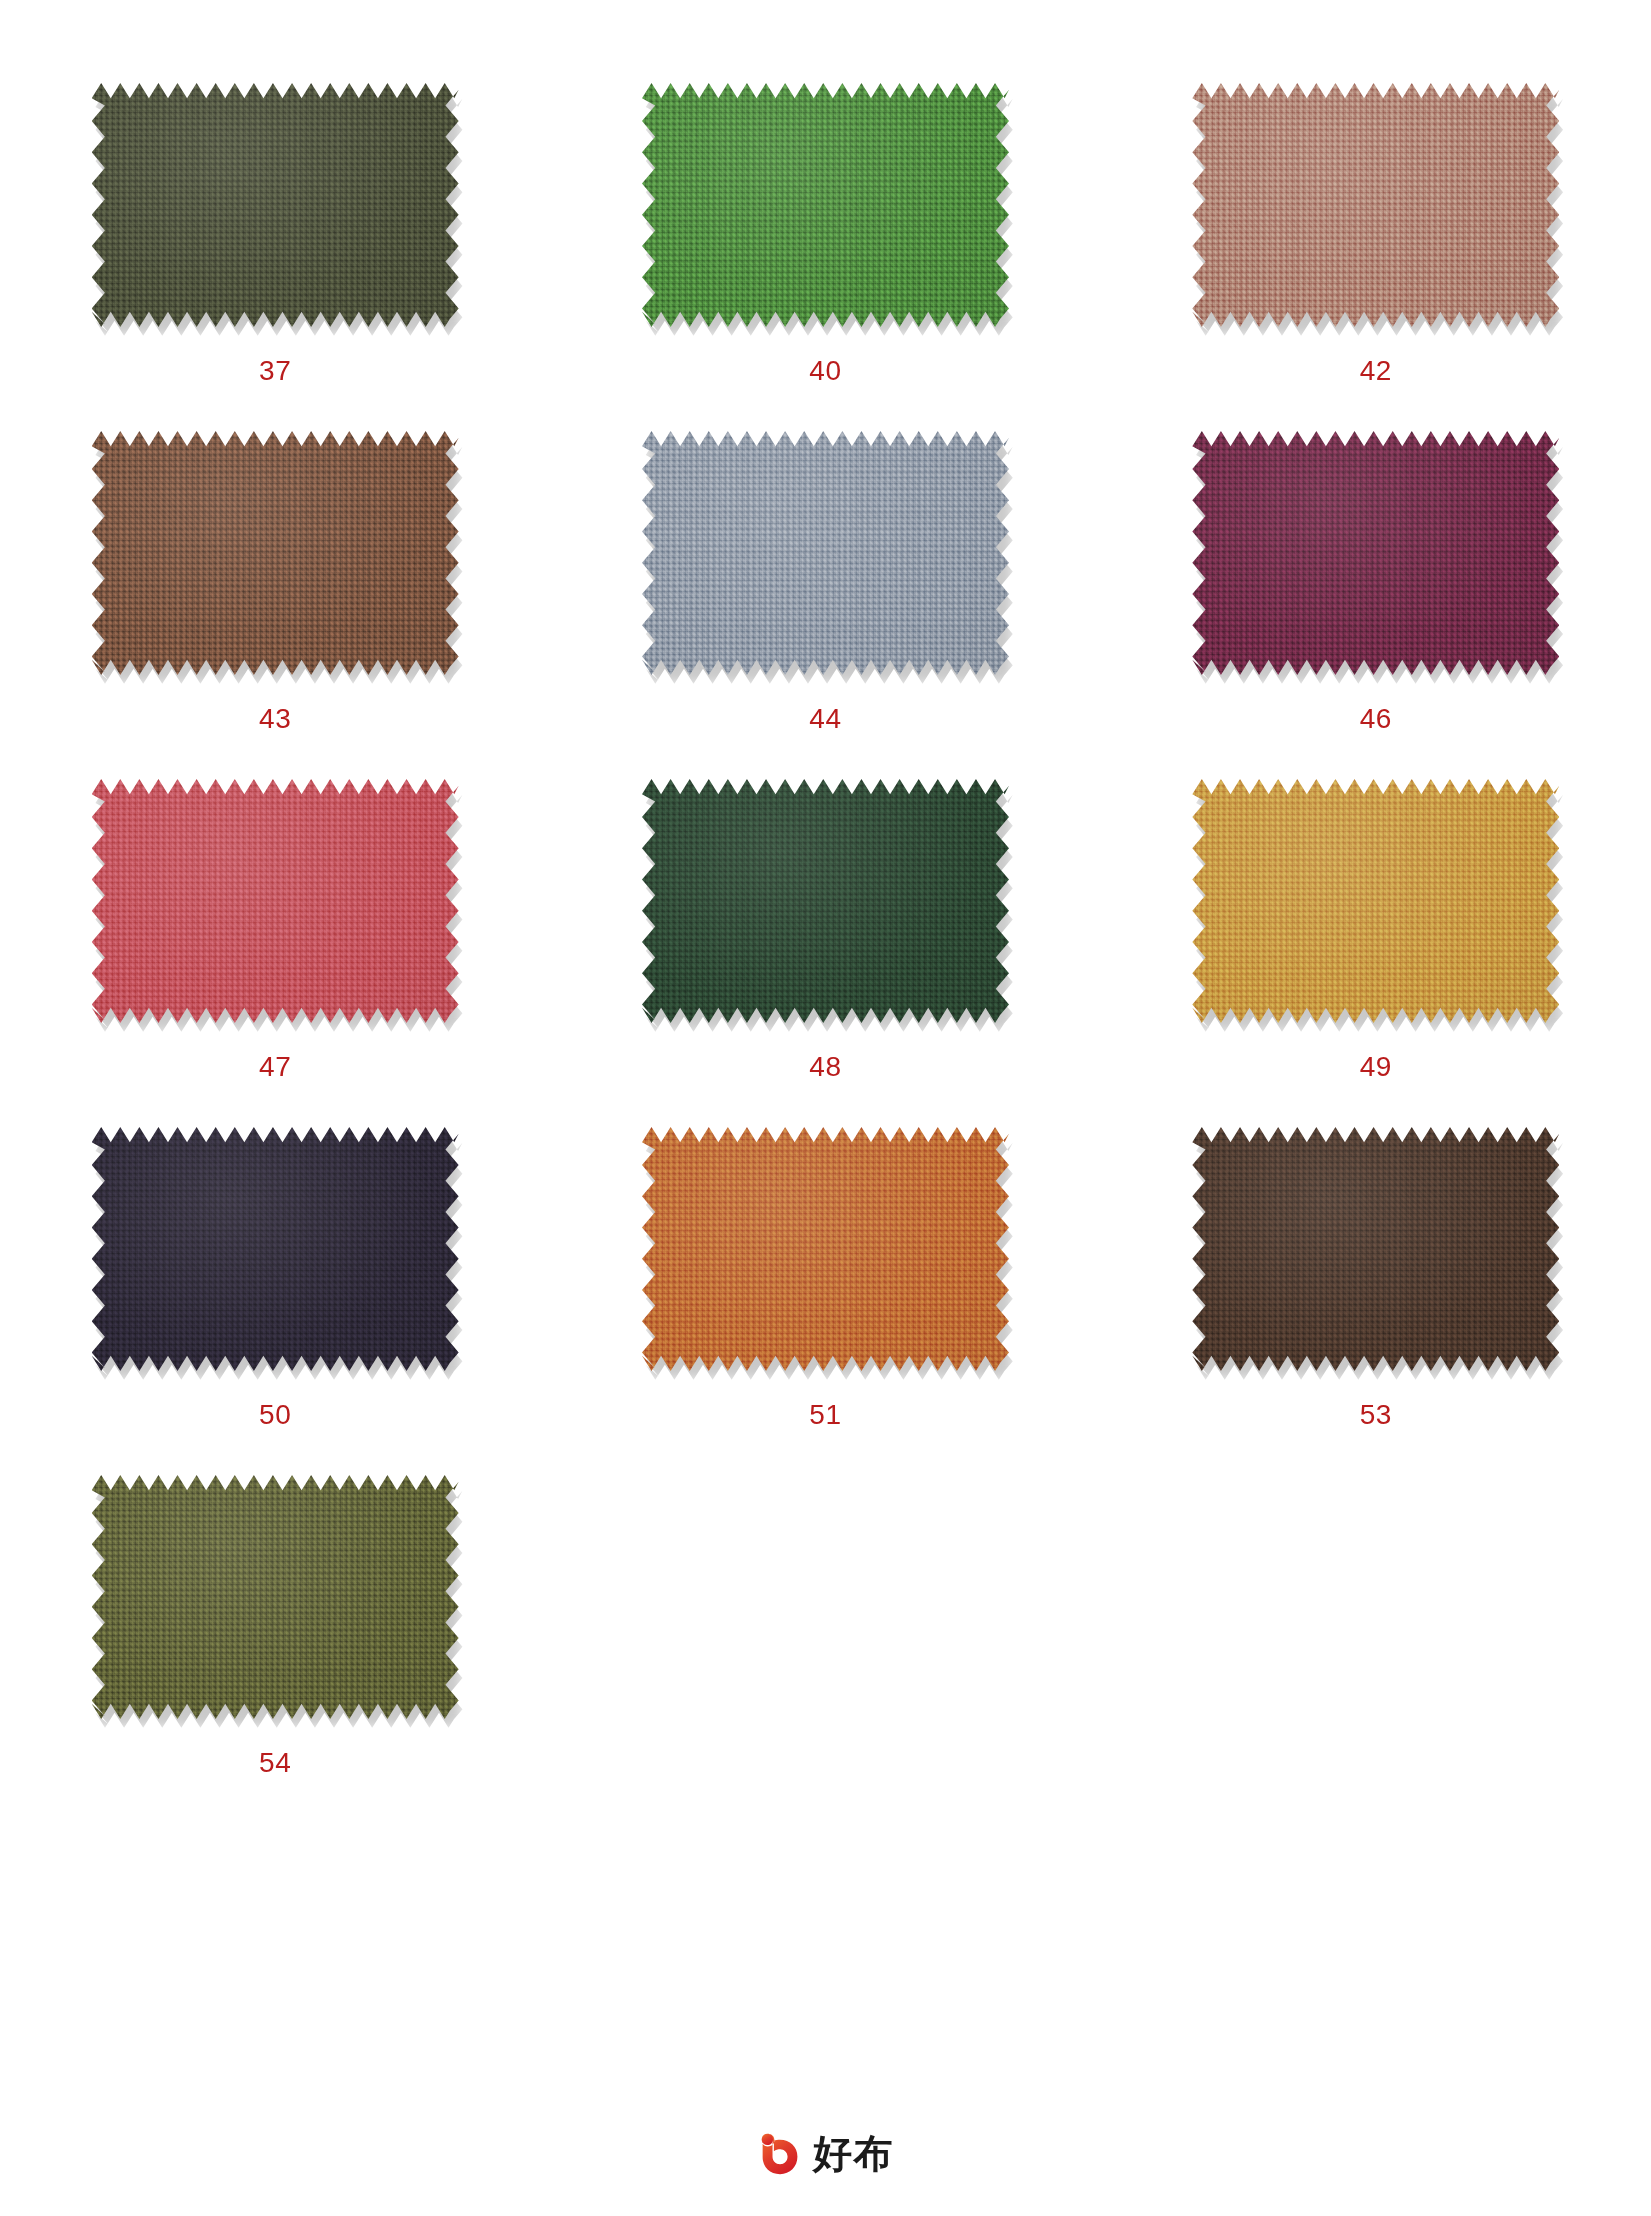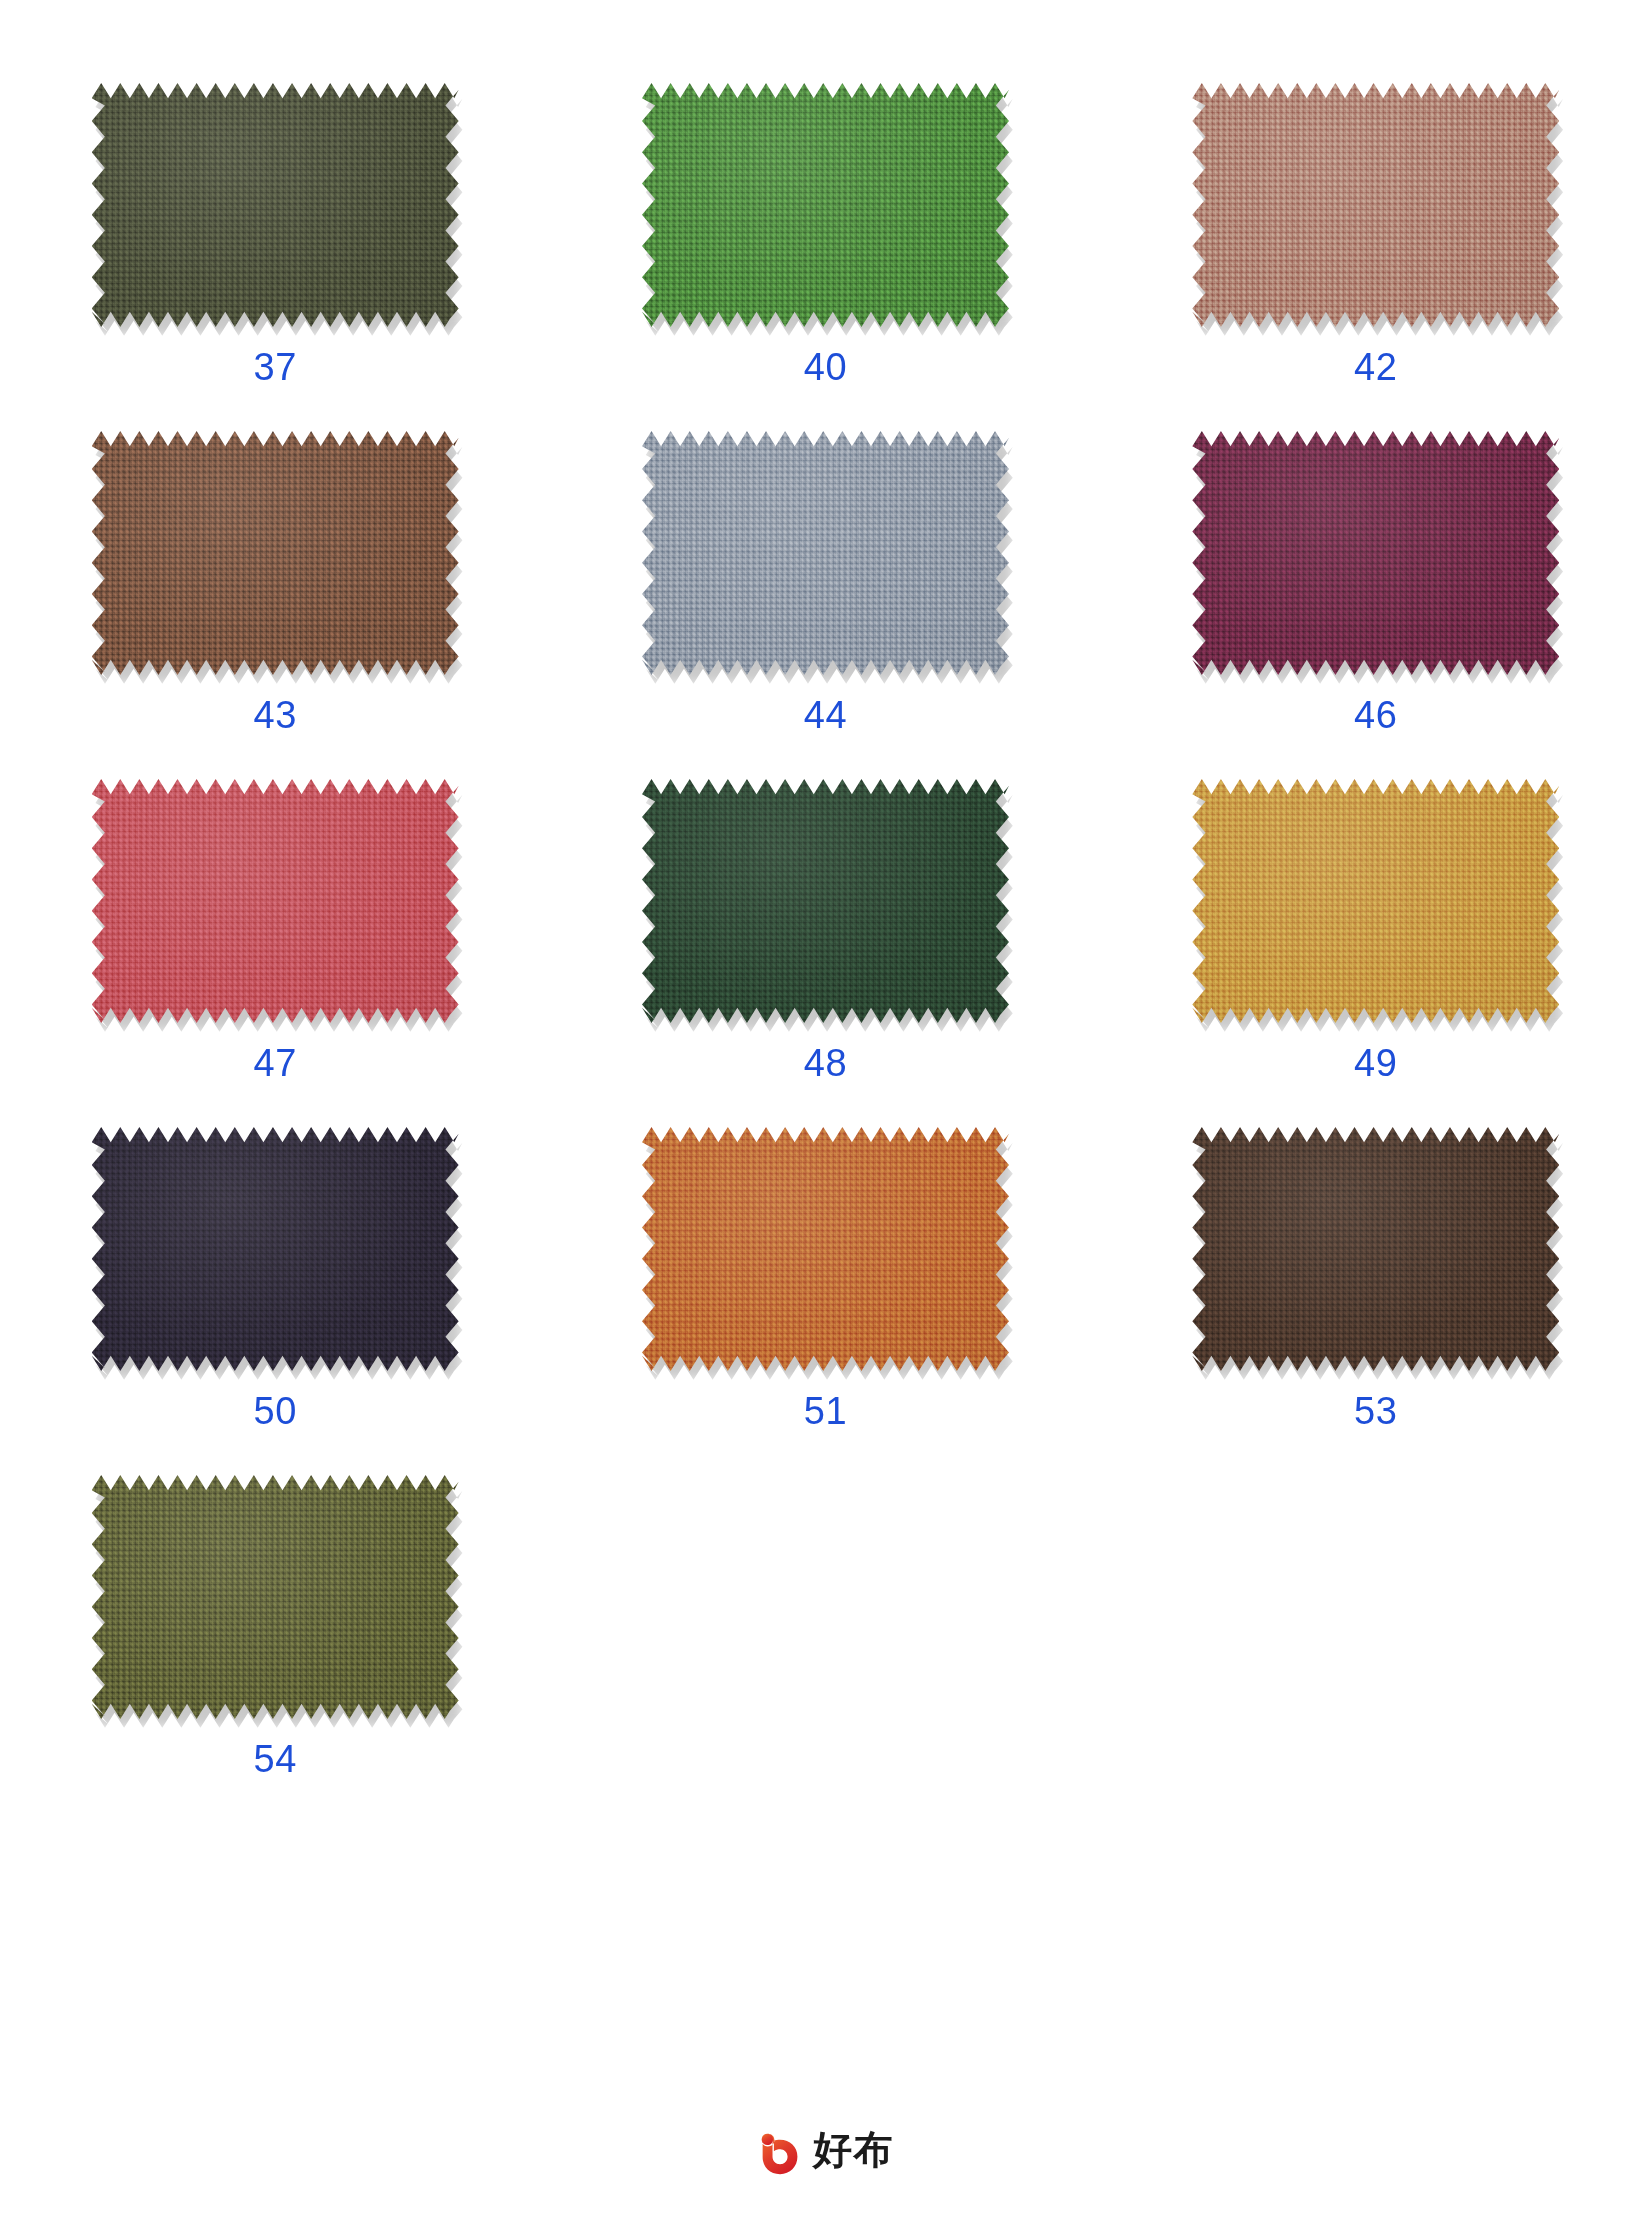--- a/index.html
+++ b/index.html
@@ -187,24 +187,24 @@
     position: absolute;
     inset: 0;
     background: radial-gradient(120% 140% at 38% 30%,
       rgba(255,255,255,0.10) 0%,
       rgba(255,255,255,0.02) 45%,
       rgba(0,0,0,0.07) 100%);
     pointer-events: none;
   }
 
   .swatch-label {
-    margin-top: 21px;
-    font-size: 38px;
+    margin-top: 30px;
+    font-size: 28px;
     line-height: 1;
-    color: #1d4ed8;
+    color: #b91c1c;
     letter-spacing: 0.6px;
     font-weight: 400;
   }
 
   
   #brand-footer {
     position: absolute;
     left: 0;
     bottom: 39px;
     width: 1651px;
@@ -217,21 +217,21 @@
     width: 47px;
     height: 47px;
     display: block;
   }
   #brand-text {
     font-size: 39px;
     font-weight: 700;
     color: #1b1b1b;
     line-height: 1;
     letter-spacing: 1.3px;
-    font-family: Liberation Mono, monospace;
+    font-family: Liberation Sans, sans-serif;
   }
 </style>
 </head>
 <body>
 
 <div id="swatch-page">
 
   <div id="swatch-grid">
       <div class="swatch-cell">
         <div class="chip-wrap">

